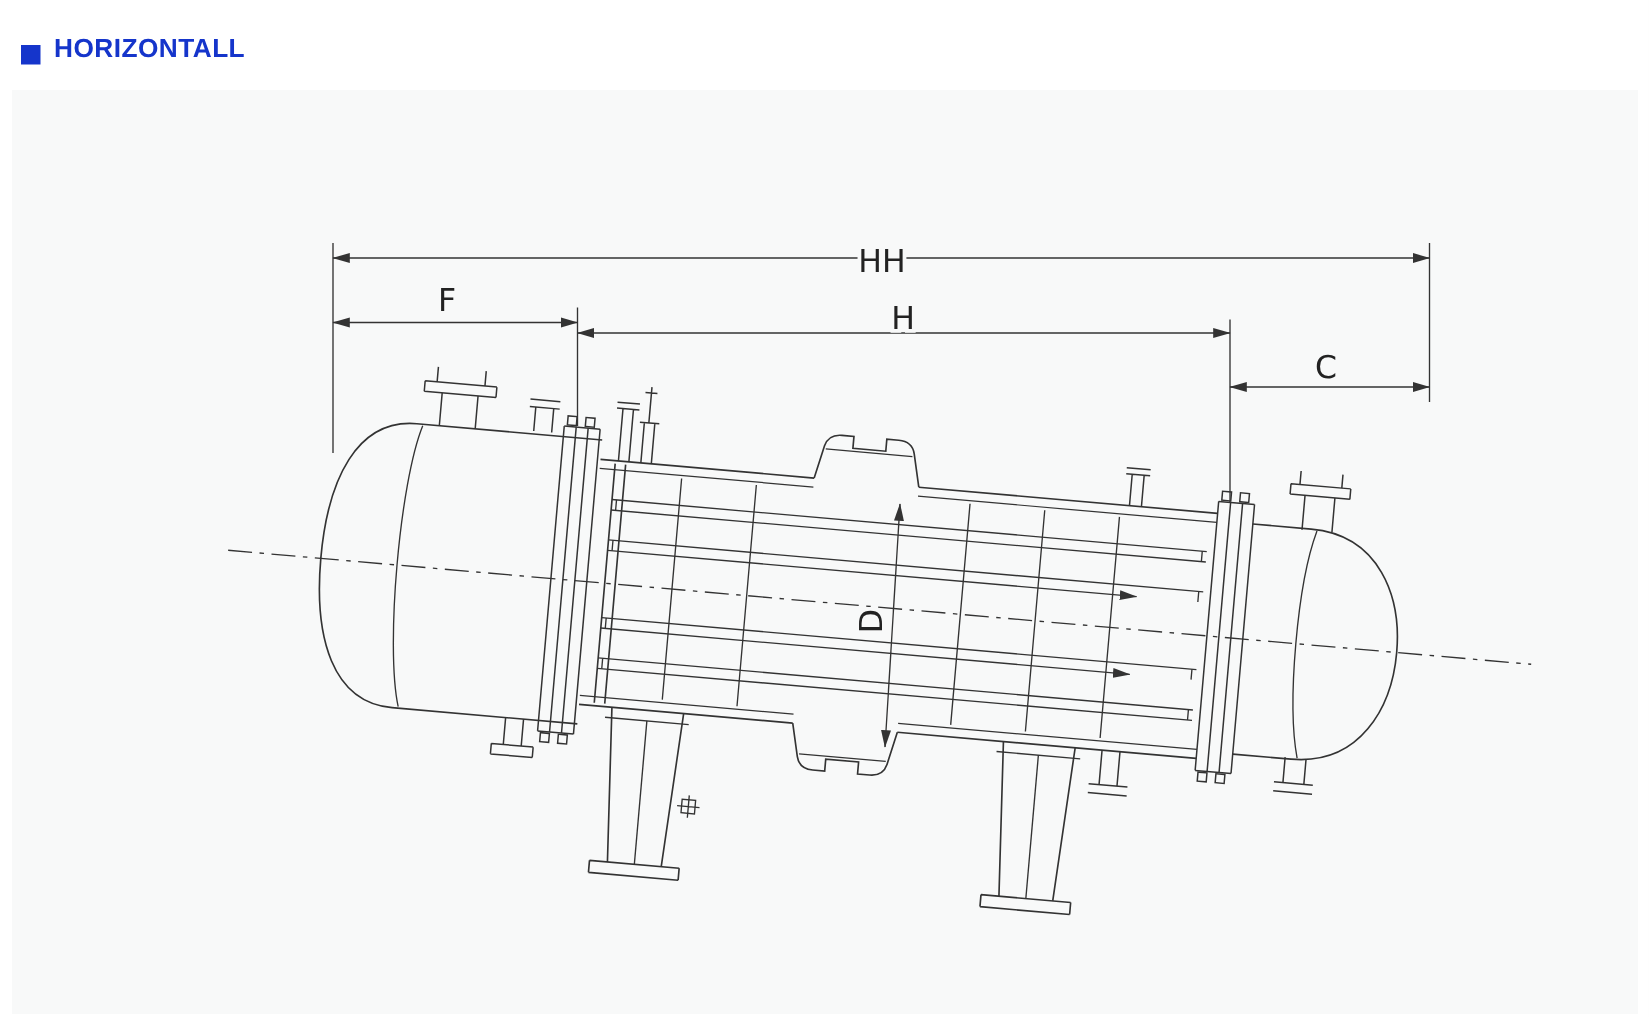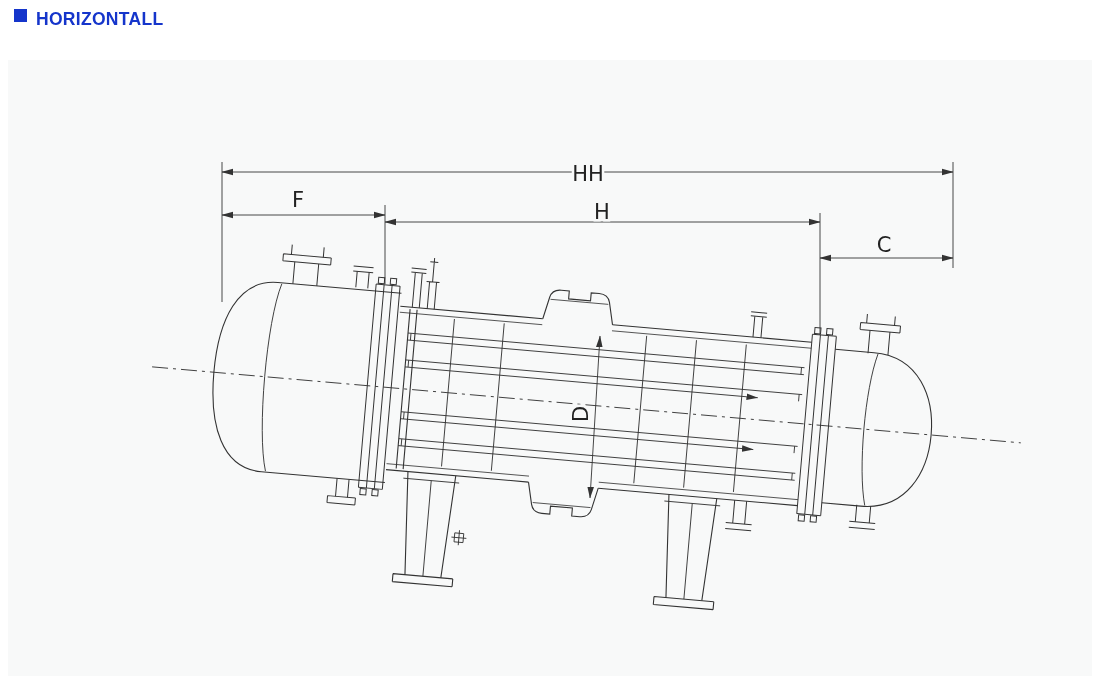--- a/index.html
+++ b/index.html
@@ -1,18 +1,18 @@
 <!DOCTYPE html>
 <html><head>
 <meta charset="utf-8">
 <style>
   html,body{margin:0;padding:0;background:#ffffff;width:1099px;height:683px;overflow:hidden;
             font-family:"Liberation Sans",sans-serif;position:relative;}
   .page{position:relative;width:1099px;height:683px;}
-  .header{position:absolute;top:9px;left:14px;display:flex;align-items:flex-start;gap:9px;z-index:2;}
+  .header{position:absolute;top:22px;left:14px;display:flex;align-items:flex-end;gap:9px;z-index:2;}
   .bullet{width:13px;height:13px;background:#1535cb;display:inline-block;}
   .title{font-weight:bold;font-size:17.5px;color:#1535cb;letter-spacing:0.3px;}
   svg{position:absolute;top:0;left:0;}
   .dim-label{font-family:"DejaVu Sans",sans-serif;font-size:21px;fill:#222;
              paint-order:stroke;stroke:#f8f9f9;stroke-width:5px;text-anchor:middle;}
 </style>
 </head>
 <body>
 
 <div class="page">

